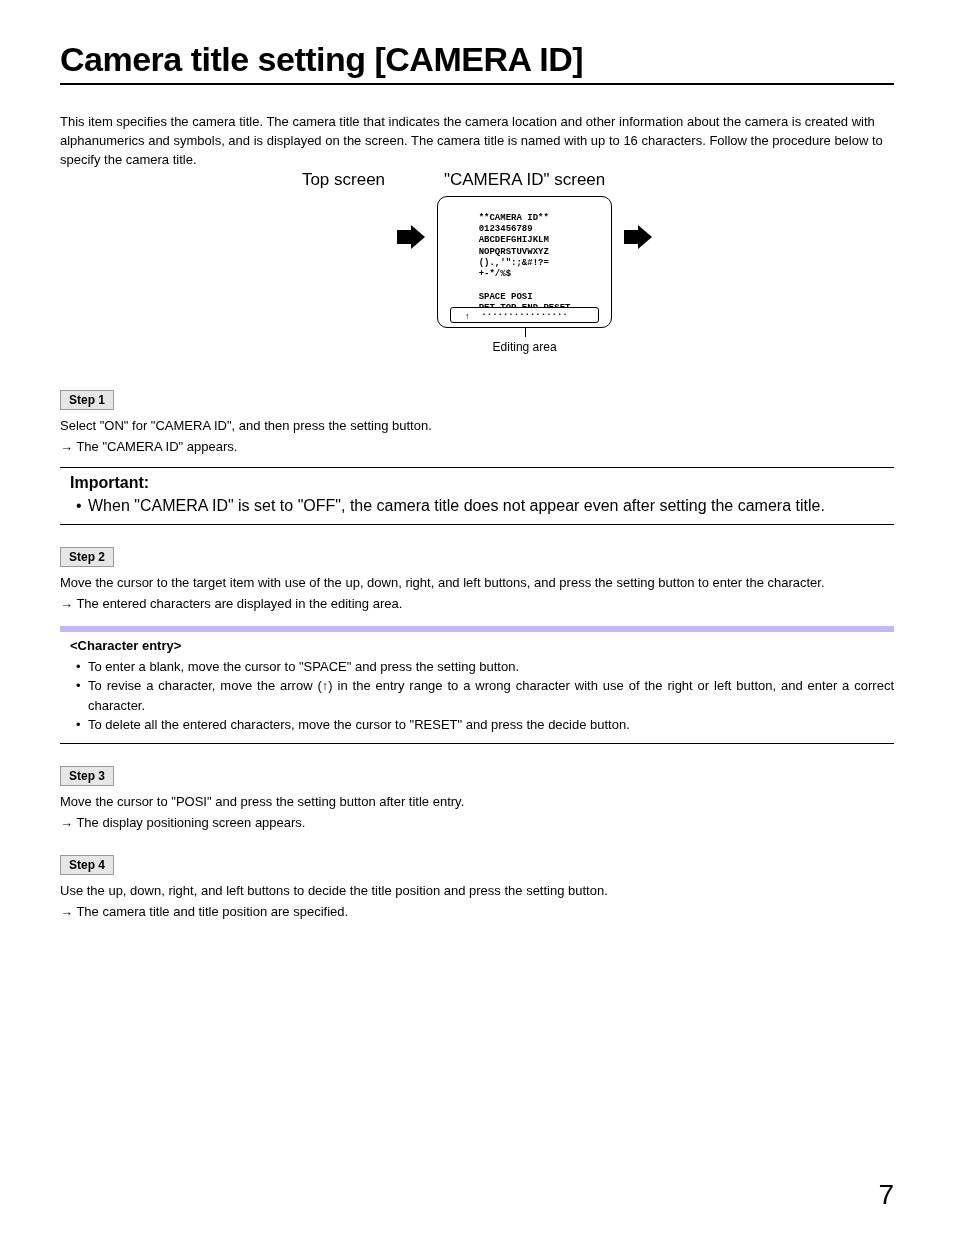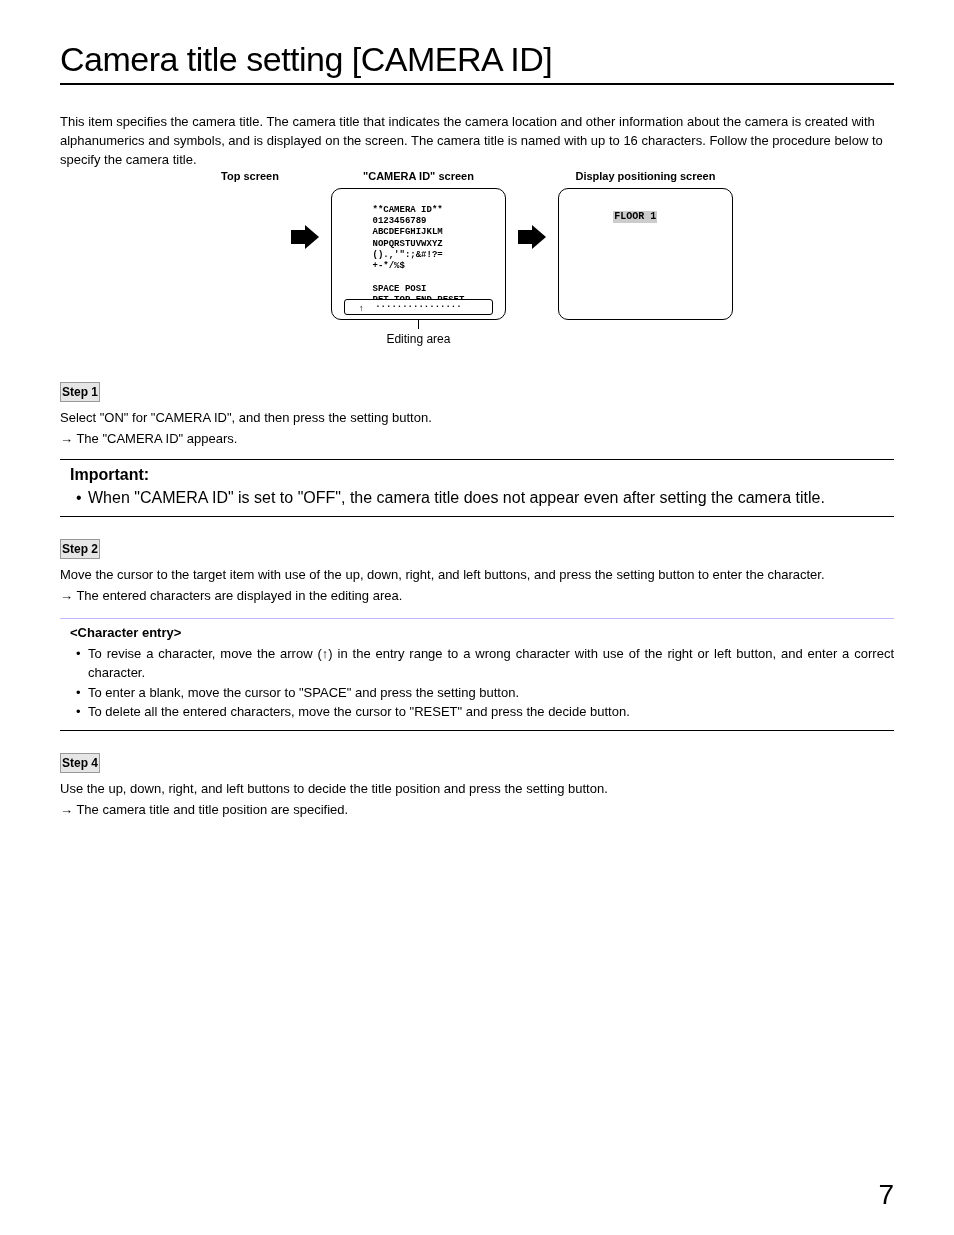--- a/index.html
+++ b/index.html
@@ -12,21 +12,21 @@
     background: #fff;
     width: 954px;
   }
   .page {
     padding: 40px 60px 20px 60px;
     position: relative;
     min-height: 1235px;
   }
   .h1 {
     font-family: "Arial Narrow", Arial, sans-serif;
-    font-weight: normal;
+    font-weight: bold;
     font-size: 34px;
     letter-spacing: -0.5px;
     margin: 0 0 4px 0;
   }
   .rule-top {
     border: none;
     border-top: 2px solid #000;
     margin: 0 0 28px 0;
   }
   .intro {
@@ -35,23 +35,22 @@
   }
   .screens {
     display: flex;
     align-items: flex-start;
     justify-content: center;
     gap: 12px;
     margin-bottom: 36px;
   }
   .screen-col { text-align: center; }
   .screen-label {
-    font-size: 11px;
+    font-size: 17px;
     margin-bottom: 6px;
-    font-weight: bold;
   }
   .screen-box {
     border: 1.5px solid #000;
     border-radius: 10px;
     width: 175px;
     height: 132px;
     text-align: left;
     padding: 5px 7px;
     font-family: "Courier New", monospace;
     font-weight: bold;
@@ -131,21 +130,21 @@
     padding: 0 1px;
     margin-top: 6px;
     margin-left: 4px;
   }
   .step-badge {
     display: inline-block;
     background: #e6e6e6;
     border: 1px solid #999;
     font-size: 12px;
     font-weight: bold;
-    padding: 2px 1px;
+    padding: 2px 8px;
     margin-bottom: 6px;
   }
   .step-block { margin-bottom: 22px; }
   .body-line { font-size: 13px; line-height: 1.5; }
   .result-line { font-size: 13px; line-height: 1.5; margin-top: 2px; }
   .result-line::before { content: "→ "; }
   .note-box {
     border-top: 1px solid #000;
     border-bottom: 1px solid #000;
     padding: 6px 0 6px 10px;
@@ -162,21 +161,21 @@
     line-height: 1.5;
     text-align: justify;
   }
   .bullet-list li::before {
     content: "•";
     position: absolute;
     left: 2px;
     top: 0;
   }
   .char-entry-box {
-    border-top: 1px solid #c4b5fd;
+    border-top: 6px solid #c4b5fd;
     border-bottom: 1px solid #000;
     padding: 6px 0 8px 10px;
     margin-top: 12px;
     font-size: 13px;
   }
   .char-entry-title { font-weight: bold; margin-bottom: 4px; }
   .page-num {
     position: absolute;
     bottom: 24px;
     right: 60px;
@@ -228,26 +227,20 @@
       <div class="editing-label">Editing area</div>
     </div>
 
     <div class="big-arrow-wrap">
       <div class="big-arrow">
           <div class="shaft"></div>
           <div class="head"></div>
         </div>
     </div>
 
-    <div class="screen-col">
-      <div class="screen-label">Display positioning screen</div>
-      <div class="screen-box">
-        <span class="floor1">FLOOR 1</span>
-      </div>
-    </div>
   </div>
 
   <div class="step-block">
     <div class="step-badge">Step 1</div>
     <div class="body-line">Select "ON" for "CAMERA ID", and then press the setting button.</div>
     <div class="result-line">The "CAMERA ID" appears.</div>
     <div class="note-box">
       <div class="note-title">Important:</div>
       <ul class="bullet-list">
         <li>When "CAMERA ID" is set to "OFF", the camera title does not appear even after setting the camera title.</li>
@@ -255,27 +248,32 @@
     </div>
   </div>
 
   <div class="step-block">
     <div class="step-badge">Step 2</div>
     <div class="body-line justify">Move the cursor to the target item with use of the up, down, right, and left buttons, and press the setting button to enter the character.</div>
     <div class="result-line">The entered characters are displayed in the editing area.</div>
     <div class="char-entry-box">
       <div class="char-entry-title">&lt;Character entry&gt;</div>
       <ul class="bullet-list">
+        <li>To enter a blank, move the cursor to "SPACE" and press the setting button.</li>
         <li>To revise a character, move the arrow (↑) in the entry range to a wrong character with use of the right or left button, and enter a correct character.</li>
-        <li>To enter a blank, move the cursor to "SPACE" and press the setting button.</li>
         <li>To delete all the entered characters, move the cursor to "RESET" and press the decide button.</li>
       </ul>
     </div>
   </div>
 
+  <div class="step-block">
+    <div class="step-badge">Step 3</div>
+    <div class="body-line">Move the cursor to "POSI" and press the setting button after title entry.</div>
+    <div class="result-line">The display positioning screen appears.</div>
+  </div>
 
   <div class="step-block">
     <div class="step-badge">Step 4</div>
     <div class="body-line">Use the up, down, right, and left buttons to decide the title position and press the setting button.</div>
     <div class="result-line">The camera title and title position are specified.</div>
   </div>
 
   <div class="page-num">7</div>
 </div>
 

